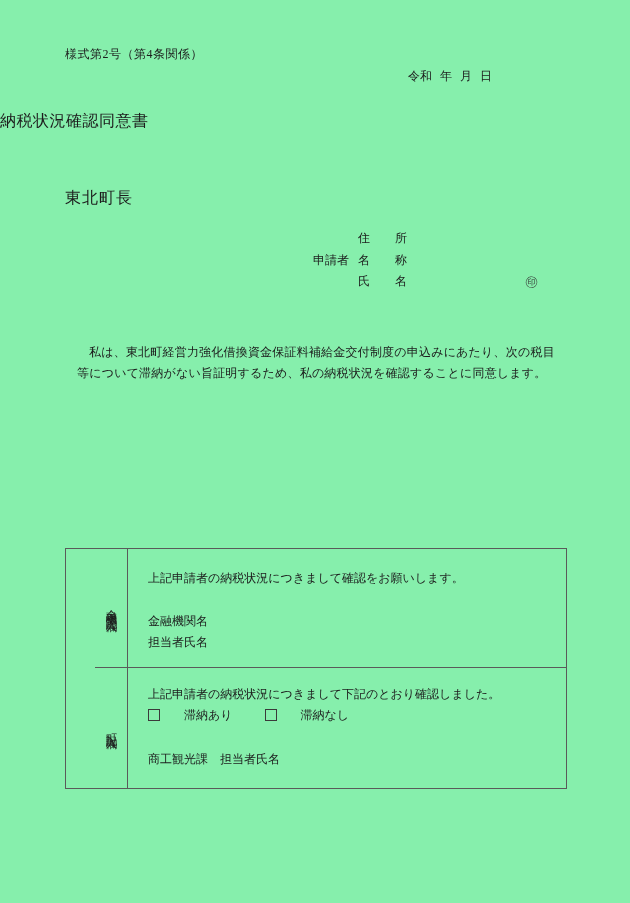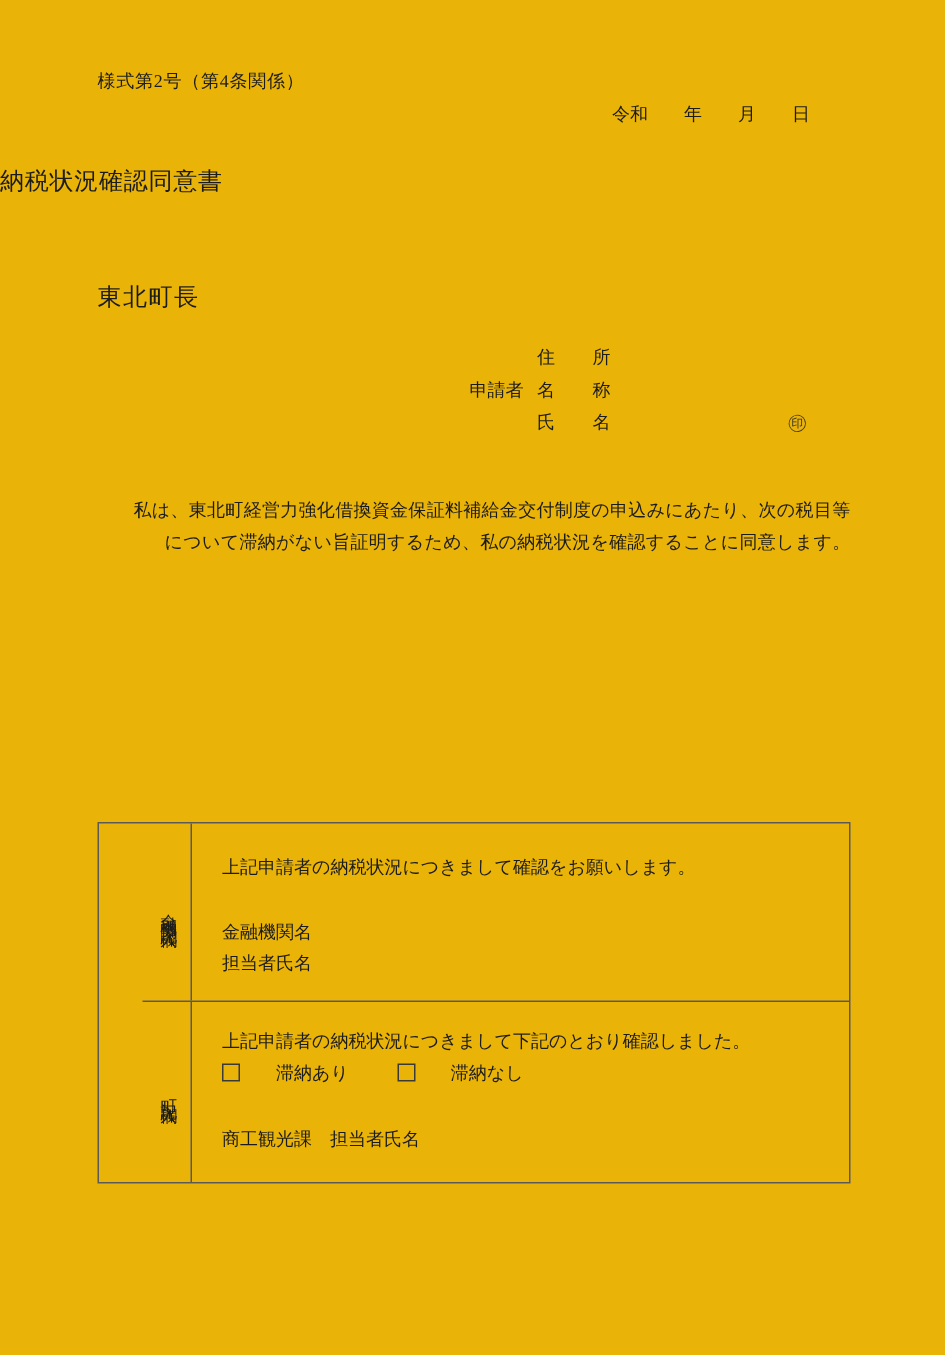--- a/index.html
+++ b/index.html
@@ -1,36 +1,36 @@
 <!DOCTYPE html>
 <html><head>
 <meta charset="utf-8">
 <style>
   html, body { margin: 0; padding: 0; background: #e8e8e8; }
   .page {
     position: relative;
     width: 630px;
     height: 903px;
     margin: 0 auto;
-    background: #eab308;
+    background: #86efac;
     font-family: "Liberation Serif", "DejaVu Serif", serif;
     color: #1c1c1c;
     overflow: hidden;
   }
   .form-number {
     position: absolute;
     left: 65px; top: 46px;
     font-size: 12px;
     letter-spacing: 0.5px;
   }
   .date-line {
     position: absolute;
     left: 408px; top: 68px;
     display: flex;
-    column-gap: 24px;
+    column-gap: 8px;
     font-size: 12px;
   }
   .doc-title {
     position: absolute;
     left: 0; top: 111px;
     width: 100%;
     text-align: left;
     font-size: 16px;
     letter-spacing: 0.5px;
   }
@@ -63,21 +63,21 @@
     color: #333;
   }
   .body-text {
     position: absolute;
     left: 65px; top: 330px;
     width: 502px;
     font-size: 12px;
     line-height: 21.3px;
     letter-spacing: 0.2px;
   }
-  .body-text p { margin: 0; text-indent: 12px; text-align: right; }
+  .body-text p { margin: 12px; text-indent: 12px; }
   .tax-list {
     position: absolute;
     left: 180px; top: 430px;
     font-size: 12px;
     line-height: 21.5px;
     letter-spacing: 0.5px;
   }
   .confirm-table {
     position: absolute;
     left: 65px; top: 548px;

